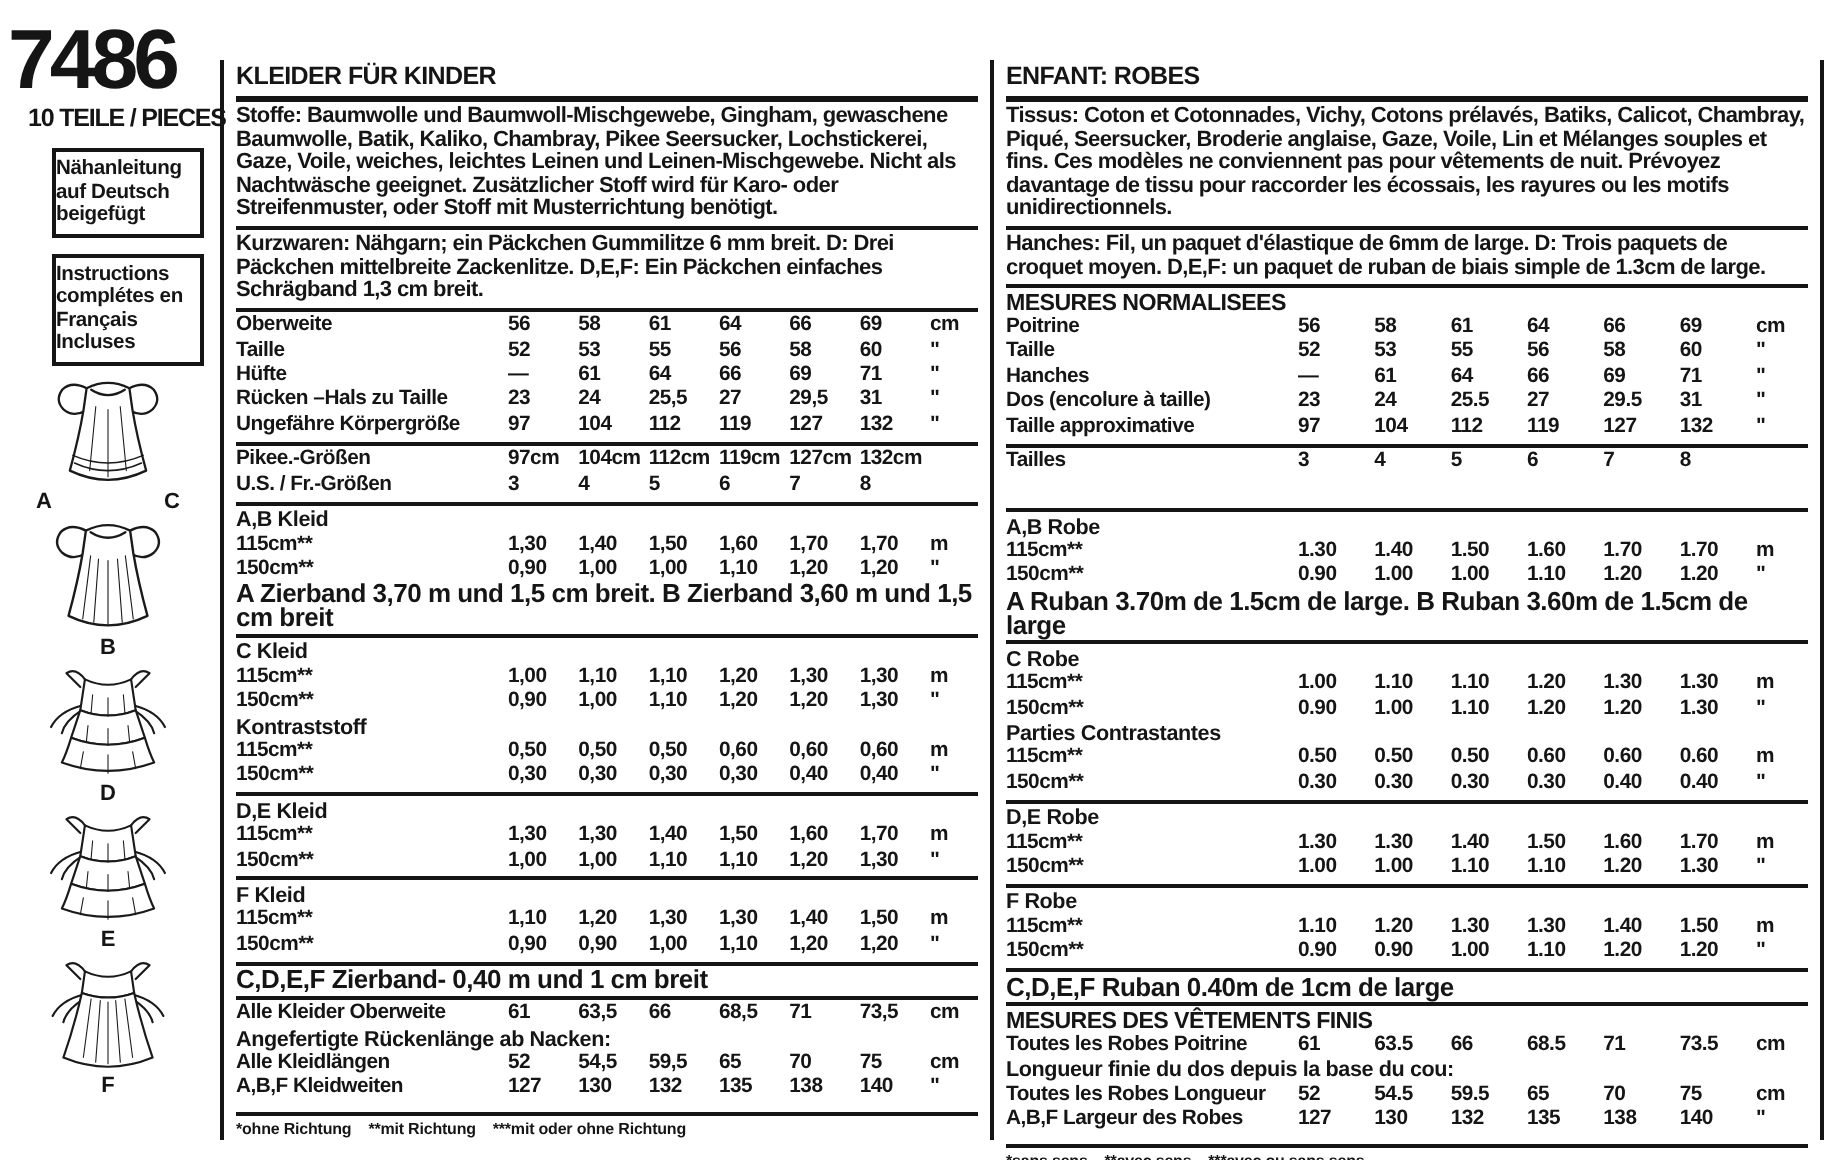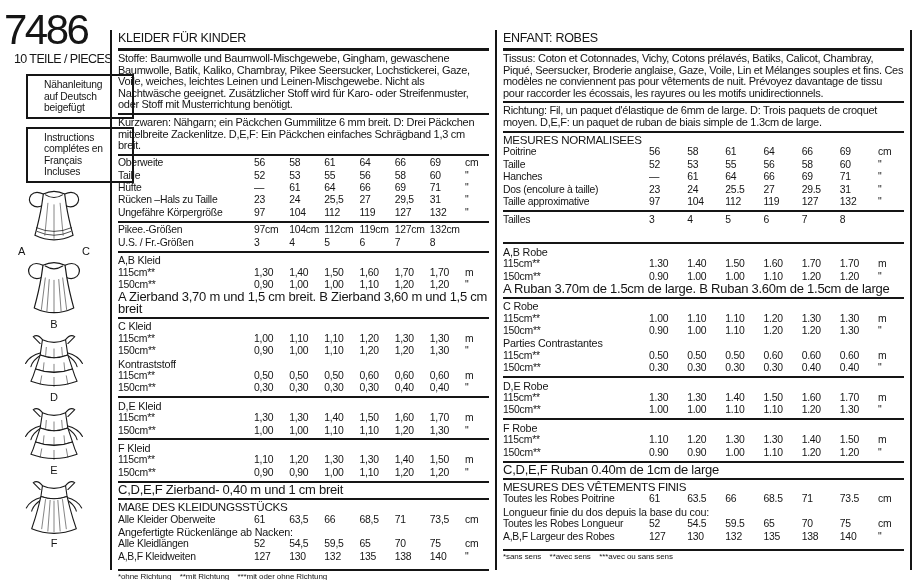--- a/index.html
+++ b/index.html
@@ -1,22 +1,22 @@
 <!DOCTYPE html>
 <html><head>
 <meta charset="utf-8">
 <style>
   html,body{margin:0;padding:0;background:#e8e8e8}
   .sheet{position:relative;width:915px;height:580px;background:#fff;color:#151515;
-         font-family:"Liberation Sans",sans-serif;font-weight:400;overflow:hidden}
+         font-family:"Liberation Sans",sans-serif;font-weight:700;overflow:hidden}
   
   .sidebar{position:absolute;left:0;top:10px;width:108px}
   .pattern-number{font-size:42px;line-height:40px;letter-spacing:-2.5px;padding-left:4px}
   .pieces{font-size:12.5px;letter-spacing:-0.6px;padding-left:14px;margin-top:2px;white-space:nowrap}
-  .langbox{border:2px solid #151515;width:72px;margin:8px 0 0 26px;padding:3px 16px;
+  .langbox{border:2px solid #151515;width:72px;margin:8px 0 0 26px;padding:3px 0;
            font-size:10.3px;line-height:11.5px;letter-spacing:-0.2px}
   .figs{margin-top:5px}
   .fig{margin-top:2px}
   .fig svg{display:block;margin:0 auto}
   .fig-labels{display:flex;justify-content:center;gap:4px;font-size:11px;line-height:11px;
               padding:0 14px}
   .fig-labels.two{justify-content:space-between;padding:0 18px}
   
   .main{position:absolute;left:110px;top:30px;width:798px;bottom:10px;display:flex;
         border-left:2px solid #151515;border-right:2px solid #151515}
@@ -322,21 +322,20 @@
             <span class="cv">0,90</span>
             <span class="cv">1,00</span>
             <span class="cv">1,10</span>
             <span class="cv">1,20</span>
             <span class="cv">1,20</span>
             <span class="cu">"</span>
           </div>
           <div class="rule"></div>
           <div class="note"><span>C,D,E,F Zierband-</span><span> 0,40 m und 1 cm breit</span></div>
           <div class="rule"></div>
-          <div class="sec-h big">MAßE DES KLEIDUNGSSTÜCKS</div>
           <div class="mrow">
             <span class="cl">Alle Kleider Oberweite</span>
             <span class="cv">61</span>
             <span class="cv">63,5</span>
             <span class="cv">66</span>
             <span class="cv">68,5</span>
             <span class="cv">71</span>
             <span class="cv">73,5</span>
             <span class="cu">cm</span>
           </div>
@@ -365,21 +364,21 @@
           <div class="rule"></div>
           <div class="foot">*ohne Richtung&nbsp;&nbsp;&nbsp;&nbsp;**mit Richtung&nbsp;&nbsp;&nbsp;&nbsp;***mit oder ohne Richtung</div>
         </div>
     </div>
     <div class="col col-fr">
       <div class="col-title">ENFANT: ROBES</div>
       <div class="rule thick"></div>
       <div class="col-body">
           <div class="para"><span>Tissus:</span><span> Coton et Cotonnades, Vichy, Cotons prélavés, Batiks, Calicot, Chambray, Piqué, Seersucker, Broderie anglaise, Gaze, Voile, Lin et Mélanges souples et fins. Ces modèles ne conviennent pas pour vêtements de nuit. Prévoyez davantage de tissu pour raccorder les écossais, les rayures ou les motifs unidirectionnels.</span></div>
           <div class="rule"></div>
-          <div class="para"><span>Richtung:</span><span> Fil, un paquet d'élastique de 6mm de large. </span><span>D:</span><span> Trois paquets de croquet moyen. </span><span>D,E,F:</span><span> un paquet de ruban de biais simple de 1.3cm de large.</span></div>
+          <div class="para"><span>Hanches:</span><span> Fil, un paquet d'élastique de 6mm de large. </span><span>D:</span><span> Trois paquets de croquet moyen. </span><span>D,E,F:</span><span> un paquet de ruban de biais simple de 1.3cm de large.</span></div>
           <div class="rule"></div>
           <div class="sec-h big">MESURES NORMALISEES</div>
           <div class="mrow">
             <span class="cl">Poitrine</span>
             <span class="cv">56</span>
             <span class="cv">58</span>
             <span class="cv">61</span>
             <span class="cv">64</span>
             <span class="cv">66</span>
             <span class="cv">69</span>

